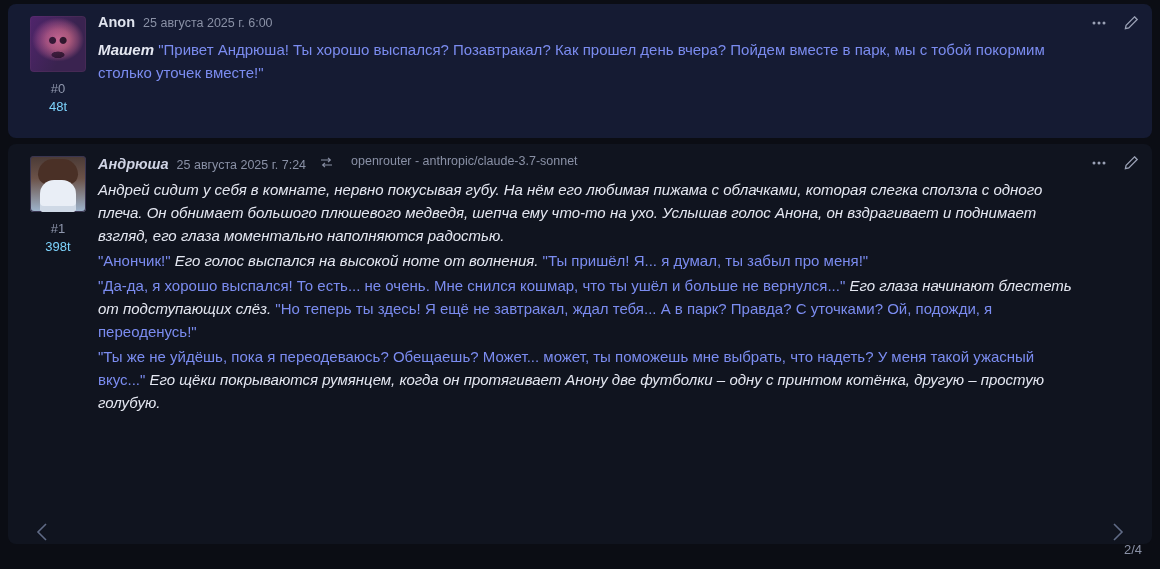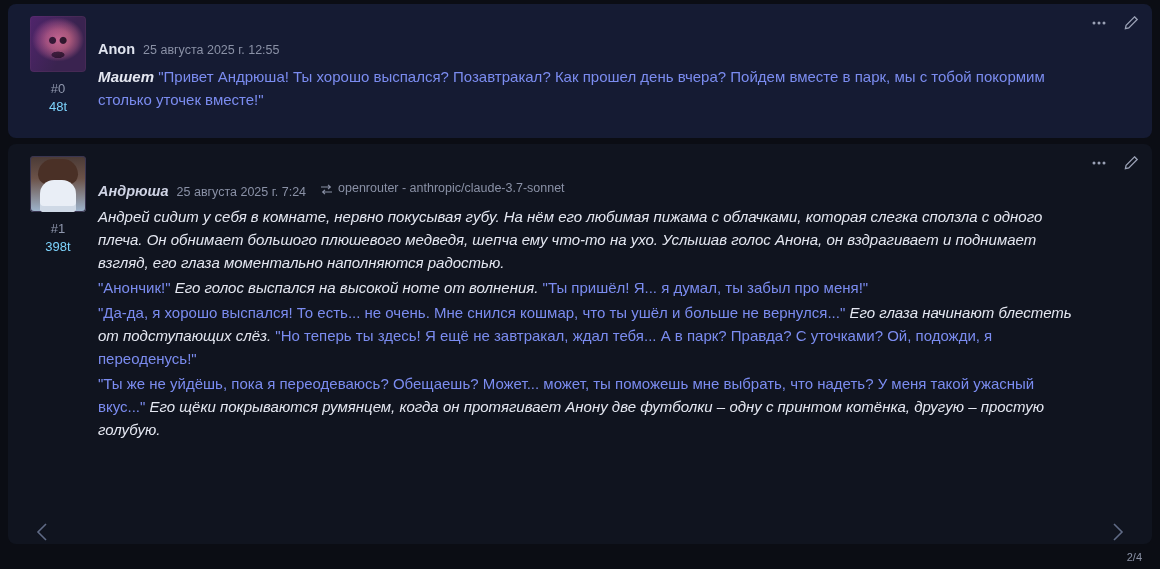--- a/index.html
+++ b/index.html
@@ -93,33 +93,33 @@
     font-size: 13px;
     color: #8f97ad;
     line-height: 1.35;
   }
   .tok {
     font-size: 13px;
     color: #7dd3fc;
     line-height: 1.35;
   }
 
-  .body { flex: 1 1 auto; min-width: 0; padding-right: 60px; margin-top: 27px; }
+  .body { flex: 1 1 auto; min-width: 0; padding-right: 60px; }
 
   .head {
     display: flex;
     align-items: baseline;
     gap: 8px;
     height: 20px;
     margin-bottom: 4px;
   }
   .name { font-size: 14.5px; font-weight: bold; color: #dfe3ee; }
   .name.second { color: #cfd3e4; font-style: italic; }
   .time { font-size: 12.5px; color: #8a91a6; }
-  .model-wrap { display: flex; align-items: center; gap: 5px; margin-left: 6px; }
+  .model-wrap { display: flex; align-items: center; gap: 18px; margin-left: 6px; }
   .swap-icon { display: inline-block; width: 13px; height: 13px; color: #8a91a6; }
   .model { font-size: 12.5px; color: #8a91a6; }
 
   p.line {
     margin: 0 0 2px 0;
     font-size: 15px;
     line-height: 23px;
     font-style: italic;
     color: #e4e7f1;
   }
@@ -150,40 +150,40 @@
     bottom: 28px;
     width: 26px; height: 26px;
     color: #5c6party;
     color: #606b86;
     cursor: pointer;
   }
   .nav.left { left: 30px; }
   .nav.right { right: 30px; }
   .pager {
     position: absolute;
-    right: 18px; bottom: 10px;
-    font-size: 11px;
+    right: 18px; bottom: 16px;
+    font-size: 13px;
     color: #8a91a6;
   }
 </style>
 </head>
 <body>
 
 <div id="root">
 
   <div class="msg first">
     <div class="gutter">
       <div class="avatar a1"></div>
       <div class="idx">#0</div>
       <div class="tok">48t</div>
     </div>
     <div class="body">
       <div class="head">
         <span class="name">Anon</span>
-        <span class="time">25 августа 2025 г. 12:55</span>
+        <span class="time">25 августа 2025 г. 6:00</span>
       </div>
       <p class="line">
         <span class="bolditalic">Машет</span><span class="q"> "Привет Андрюша! Ты хорошо выспался? Позавтракал? Как прошел день вчера? Пойдем вместе в парк, мы с тобой покормим столько уточек вместе!"</span>
       </p>
     </div>
     <div class="actions">
       <span class="ic">
         <svg width="18" height="18" viewBox="0 0 18 18" fill="currentColor">
             <circle cx="4" cy="9" r="1.5"></circle>
             <circle cx="9" cy="9" r="1.5"></circle>

